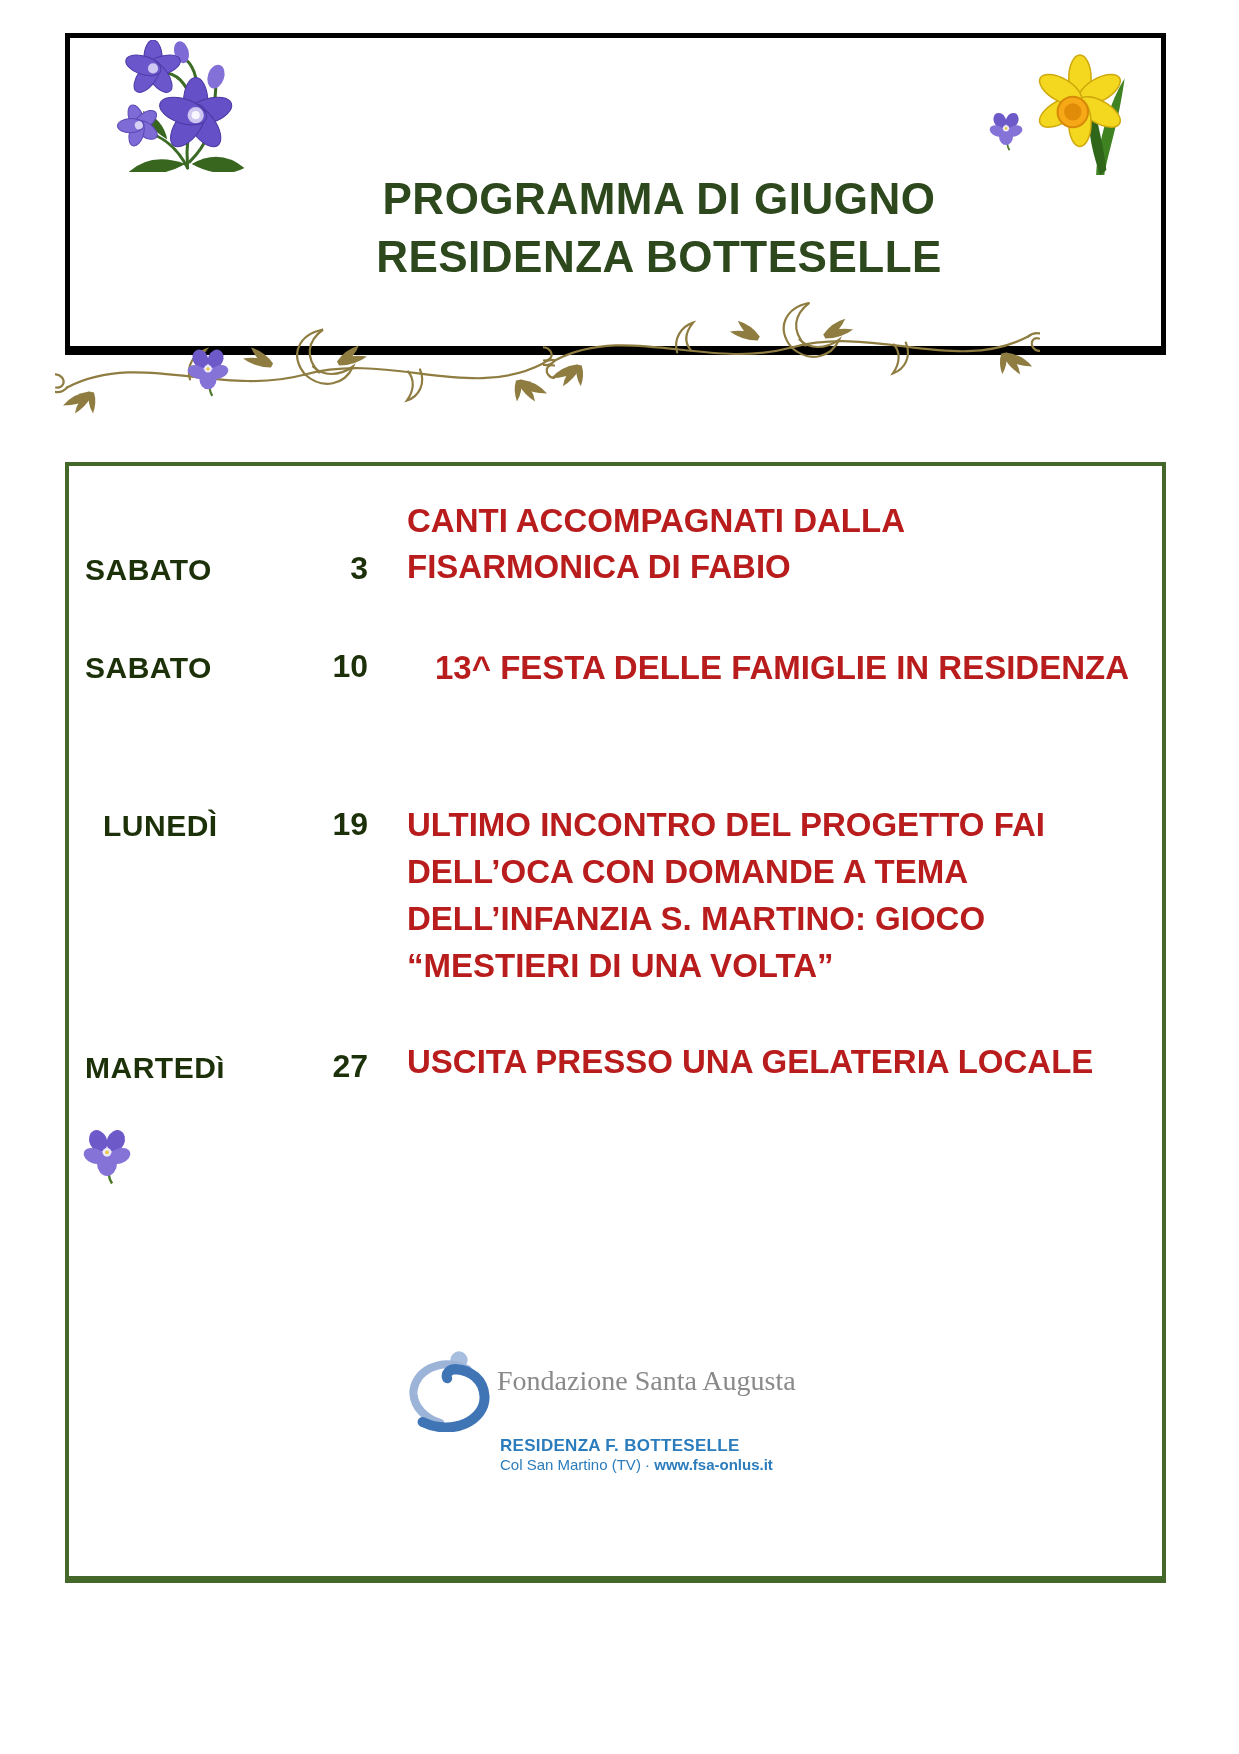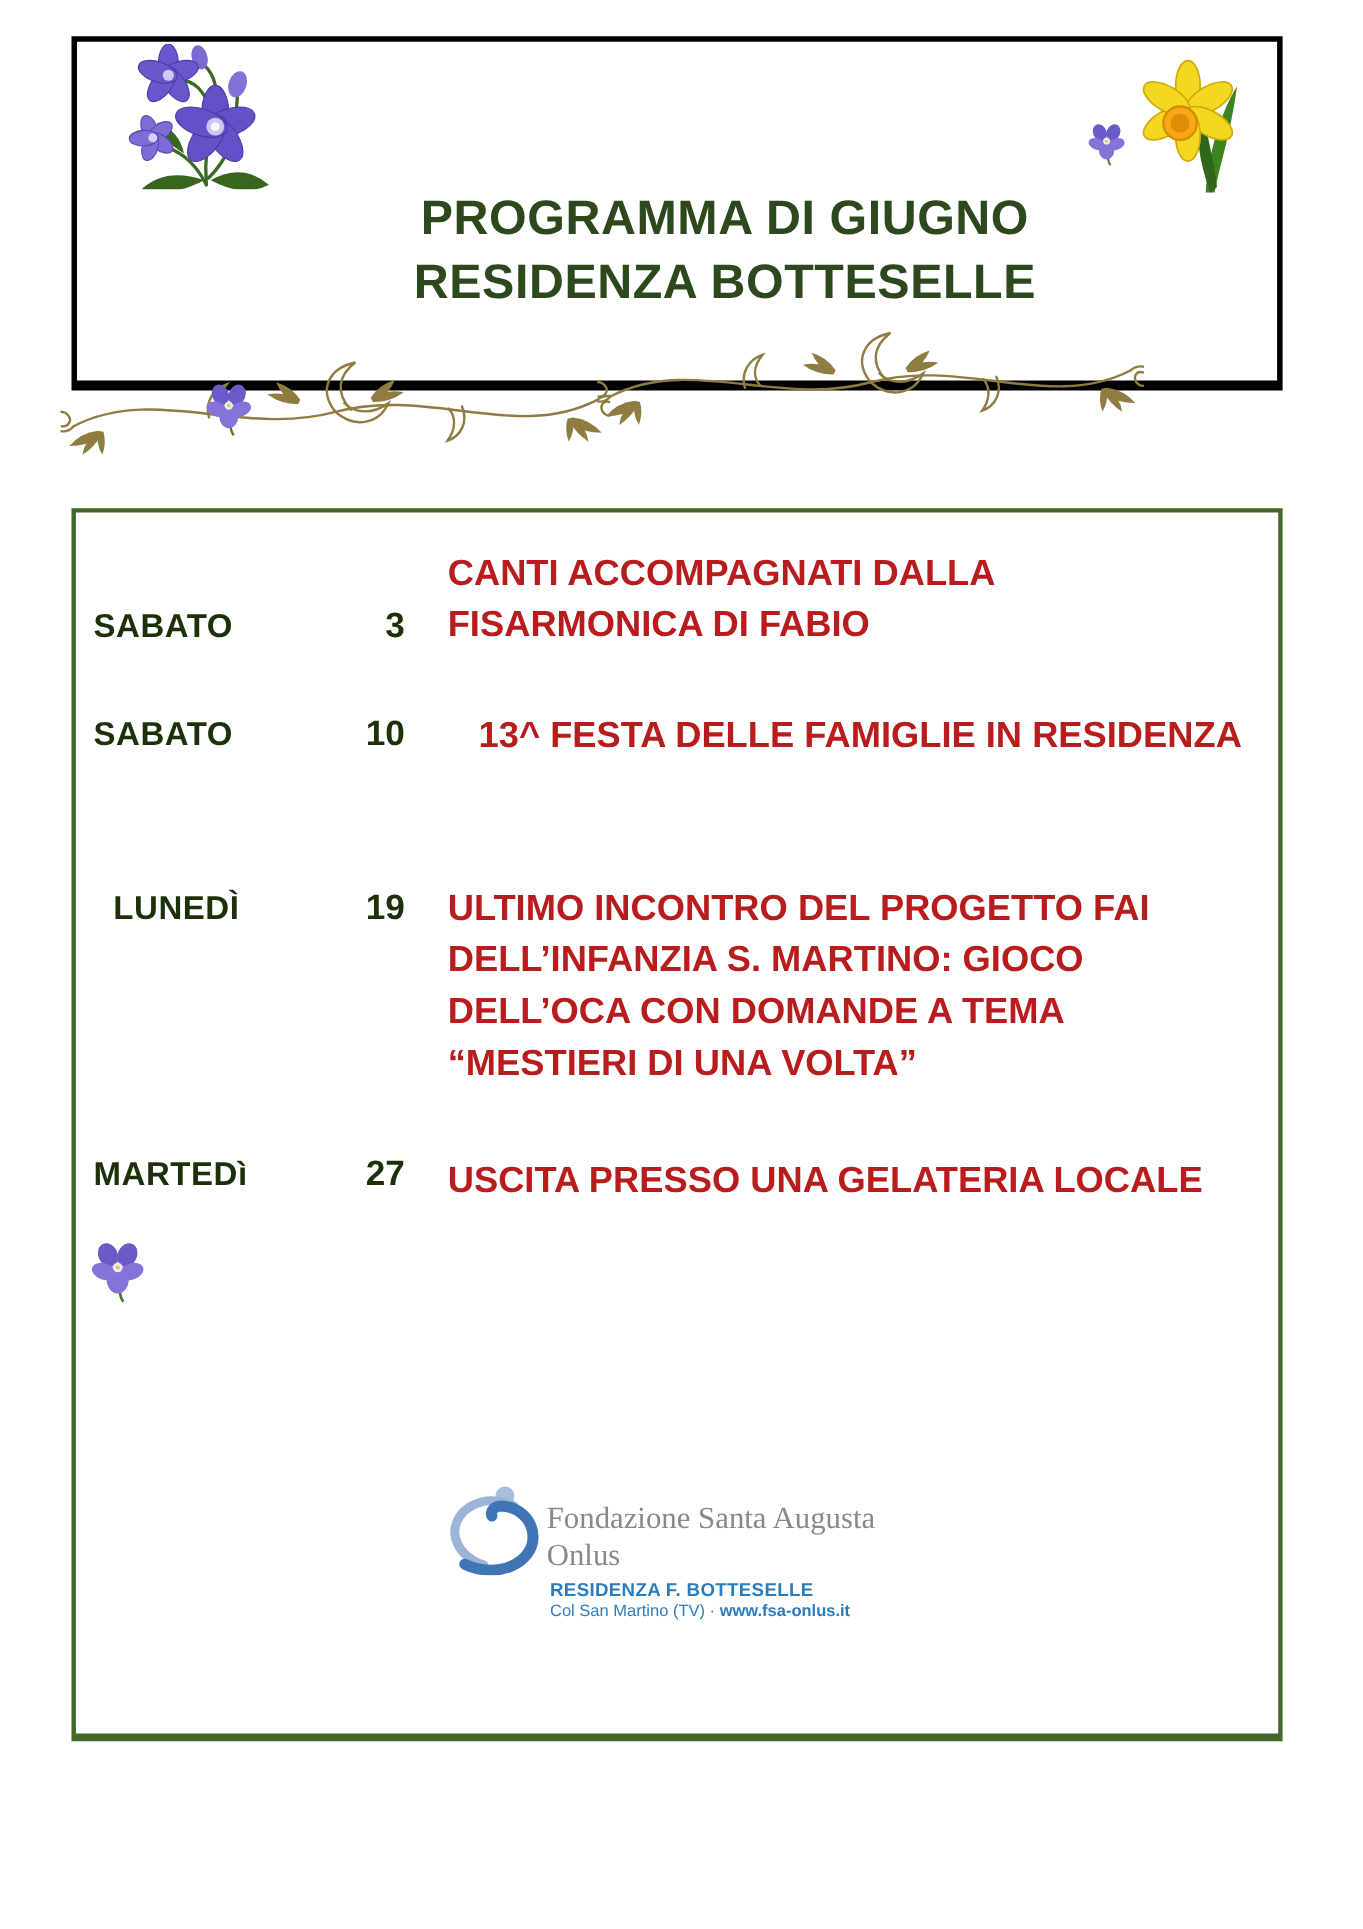--- a/index.html
+++ b/index.html
@@ -227,28 +227,28 @@
 <div class="abs day" style="left:85px; top:651px;">SABATO</div>
 <div class="abs num" style="left:296px; top:648px;">10</div>
 <div class="abs event" style="left:407px; top:645px;margin-left:28px;">
   <div>13^ FESTA DELLE FAMIGLIE IN RESIDENZA</div>
 </div>
 
 <div class="abs day" style="left:103px; top:809px;">LUNEDÌ</div>
 <div class="abs num" style="left:296px; top:806px;">19</div>
 <div class="abs event" style="left:407px; top:801px; line-height:47px;">
   <div>ULTIMO INCONTRO DEL PROGETTO FAI</div>
+  <div>DELL’OCA CON DOMANDE A TEMA</div>
   <div>DELL’INFANZIA S. MARTINO: GIOCO</div>
-  <div>DELL’OCA CON DOMANDE A TEMA</div>
   <div>“MESTIERI DI UNA VOLTA”</div>
 </div>
 
 <div class="abs day" style="left:85px; top:1051px;">MARTEDì</div>
 <div class="abs num" style="left:296px; top:1048px;">27</div>
-<div class="abs event" style="left:407px; top:1039px;margin-top:11px;">
+<div class="abs event" style="left:407px; top:1039px;">
   <div>USCITA PRESSO UNA GELATERIA LOCALE</div>
 </div>
 
 <svg class="abs violet-box" viewBox="0 0 40 48">
   <path d="M22,30 q-2,10 2,16" stroke="#4c7a2a" stroke-width="2" fill="none"></path>
   <ellipse cx="13" cy="12" rx="7" ry="9" fill="#6d59c8" transform="rotate(-25 13 12)"></ellipse>
   <ellipse cx="27" cy="12" rx="7" ry="9" fill="#6d59c8" transform="rotate(25 27 12)"></ellipse>
   <ellipse cx="10" cy="24" rx="6" ry="9" fill="#8573d8" transform="rotate(-70 10 24)"></ellipse>
   <ellipse cx="30" cy="24" rx="6" ry="9" fill="#8573d8" transform="rotate(70 30 24)"></ellipse>
   <ellipse cx="20" cy="30" rx="8" ry="10" fill="#8573d8"></ellipse>
@@ -257,18 +257,17 @@
 </svg>
 
 <svg class="abs logo-mark" viewBox="0 0 100 90">
   <circle cx="61" cy="11" r="9.5" fill="#a7bedf"></circle>
   <path d="M70,21 C40,6 10,25 11,48 C12,63 24,75 40,80" stroke="#9cb4d8" stroke-width="9" fill="none" stroke-linecap="round"></path>
   <path d="M21,79 C54,95 90,77 89,51 C88,32 73,22 58,21 C50,21 46,26 48,31" stroke="#3f74b5" stroke-width="11" fill="none" stroke-linecap="round"></path>
 </svg>
 
 <div class="abs org-name">
   <div>Fondazione Santa Augusta</div>
-  <div>Onlus</div>
 </div>
 <div class="abs residence">RESIDENZA F. BOTTESELLE</div>
 <div class="abs location">
   <span>Col San Martino (TV) · </span><b>www.fsa-onlus.it</b>
 </div>
 
 </body></html>

